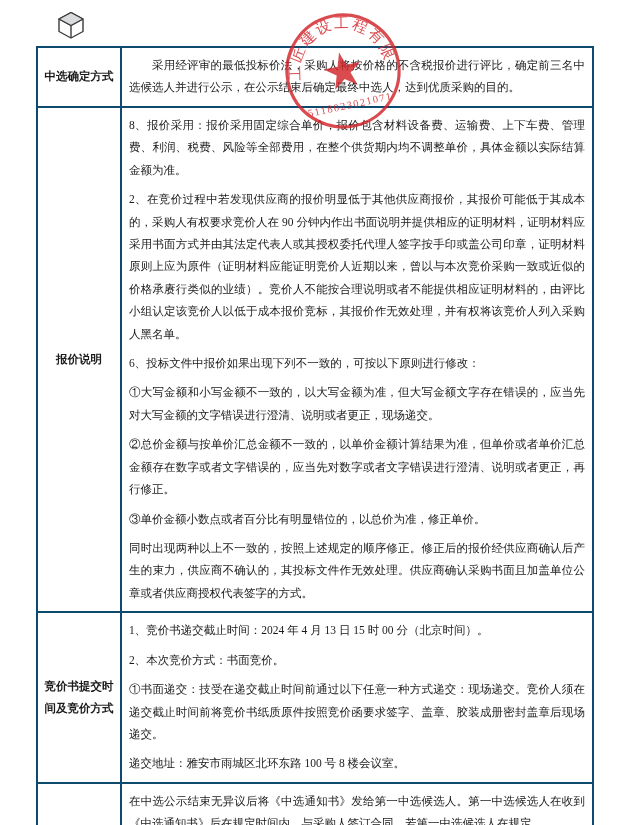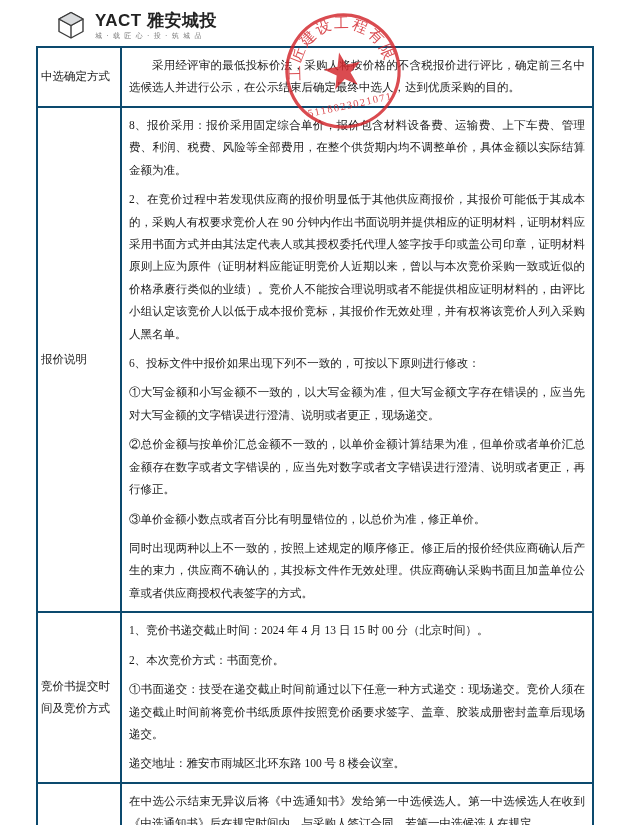--- a/index.html
+++ b/index.html
@@ -61,25 +61,26 @@
     table-layout: fixed;
   }
   .doc-table td {
     border: 2px solid #0c4a6e;
     vertical-align: top;
     padding: 6px 7px 7px 7px;
     margin-left: 25px;
   }
   td.label-cell {
     width: 84px;
-    text-align: left;
+    text-align: center;
     font-size: 11.5px;
     line-height: 1.85;
     vertical-align: middle;
     padding: 6px 3px;
+    font-weight: bold;
   }
   td.body-cell {
     font-size: 11.5px;
     line-height: 1.95;
   }
   .para {
     margin: 0 0 7px 0;
     text-align: justify;
     text-indent: 0;
   }
@@ -107,24 +108,20 @@
 <div class="doc-header">
   <span class="logo-cube">
     <svg width="30" height="30" viewBox="0 0 30 30">
       <g fill="none" stroke="#3b3b3b" stroke-width="1.4" stroke-linejoin="round">
         <polygon points="15,2.5 27,9 27,21.5 15,28 3,21.5 3,9"></polygon>
         <polyline points="3,9 15,15.5 27,9"></polyline>
         <line x1="15" y1="15.5" x2="15" y2="28"></line>
       </g>
       <polygon points="15,2.5 27,9 15,15.5 3,9" fill="#d9dbdd" stroke="#3b3b3b" stroke-width="1.2" stroke-linejoin="round"></polygon>
     </svg>
-  </span>
-  <span class="logo-text-wrap">
-    <span class="logo-main">YACT 雅安城投</span>
-    <span class="logo-sub">城 · 载 匠 心 · 投 · 筑 城 品</span>
   </span>
 </div>
 
 <div class="seal">
   <svg width="126" height="126" viewBox="0 0 126 126">
     <g transform="rotate(-12 63 63)">
       <circle cx="63" cy="63" r="56" fill="none" stroke="#d2242a" stroke-width="3.2"></circle>
       <path id="arcpath" d="M 20 63 A 43 43 0 0 1 106 63" fill="none"></path>
       <text font-family="'Liberation Serif', serif" font-size="15" fill="#d2242a" letter-spacing="2">
         <textPath href="#arcpath" startOffset="50%" text-anchor="middle">雅安工匠建设工程有限公司</textPath>

